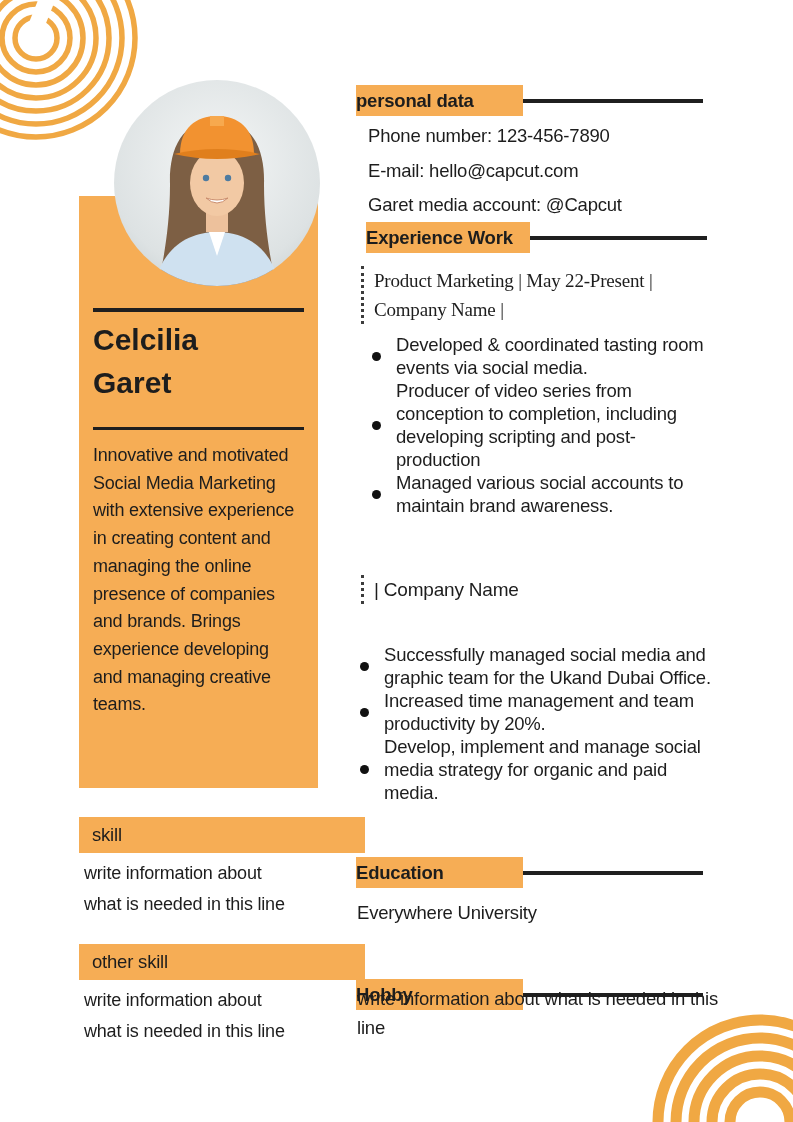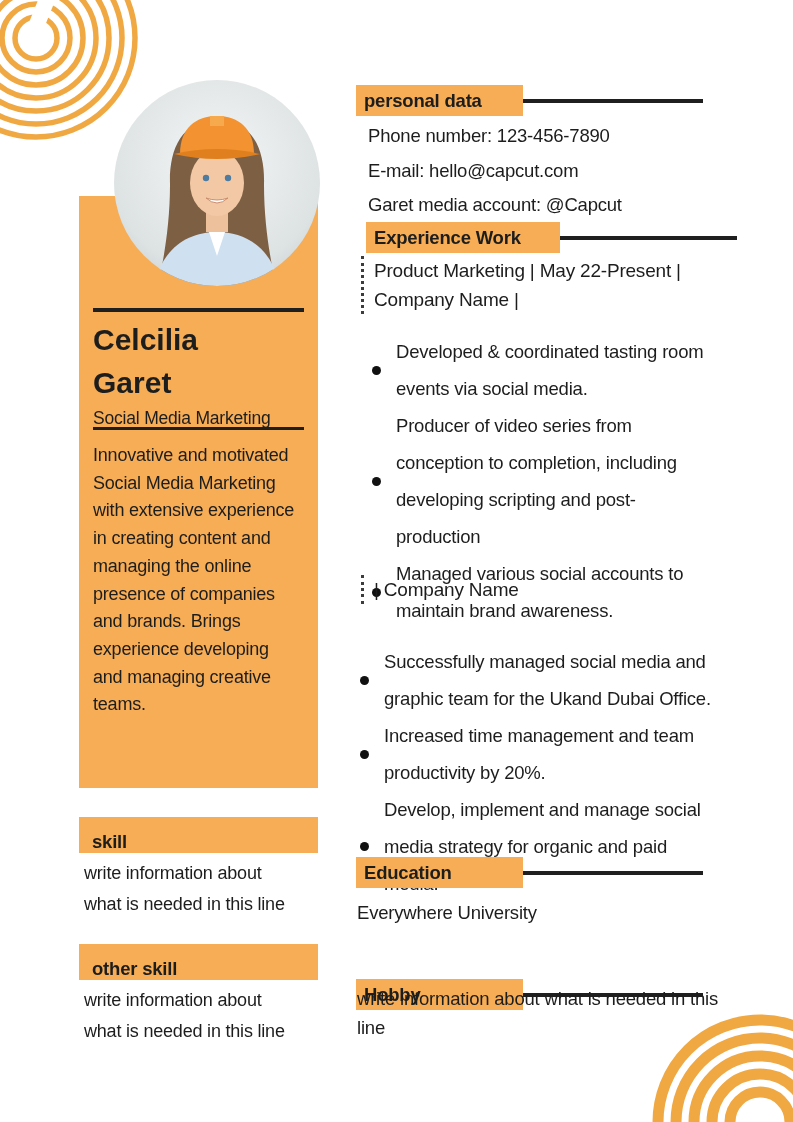--- a/index.html
+++ b/index.html
@@ -38,73 +38,73 @@
     font-size: 30px; font-weight: 700; line-height: 43px; letter-spacing: 0;
   }
   .role-line { font-size: 17.5px; font-weight: 400; margin-top: 4px; }
   .summary {
     left: 93px; top: 442px; width: 207px;
     font-size: 18px; line-height: 27.7px; font-weight: 400;
   }
 
   .side-bar-heading {
     background: var(--accent);
-    width: 239px; height: 36px;
-    display: flex; align-items: flex-end;
+    width: 286px; height: 36px;
+    display: flex; align-items: center;
     padding-left: 13px;
-    font-size: 18.5px; font-weight: 700;
+    font-size: 18.5px; font-weight: 400;
   }
   .skill-bar { left: 79px; top: 817px; }
   .other-skill-bar { left: 79px; top: 944px; }
   .side-body {
     left: 84px; width: 218px;
     font-size: 18px; line-height: 31px; font-weight: 400;
   }
   .skill-body { top: 858px; }
   .other-skill-body { top: 985px; }
 
   
   .sec-header { display: flex; align-items: center; }
   .sec-bar {
     background: var(--accent);
     height: 31px;
     display: flex; align-items: center;
-    padding-left: 8px;
+    padding-left: 0;
     font-size: 18.5px; font-weight: 700;
   }
   .sec-line { height: 4px; background: #1f1f1f; }
 
   .hdr-personal   { left: 356px; top: 85px;  }
   .hdr-experience { left: 366px; top: 222px; }
   .hdr-education  { left: 356px; top: 857px; text-align: right; }
   .hdr-hobby      { left: 356px; top: 940px; margin-top: 39px; }
 
   .personal-items {
     left: 368px; top: 119px; width: 340px;
     font-size: 18.5px; line-height: 34.5px; font-weight: 400;
   }
 
   .job-title {
     border-left: 3px dotted #3c3c3c;
     padding-left: 10px;
     font-size: 19px; line-height: 29px; font-weight: 400;
   }
-  .job1-title { left: 361px; top: 256px; width: 345px; }
+  .job1-title { left: 361px; top: 266px; width: 345px; font-family: Liberation Serif, serif; }
   .job2-title { left: 361px; top: 575px; width: 360px; }
 
   .bullet-list { display: flex; flex-direction: column; }
   .bullet-item { display: flex; align-items: center; }
   .bullet-dot {
     flex: 0 0 auto;
     width: 9px; height: 9px; border-radius: 50%;
     background: #111111;
     margin-right: 15px;
   }
   .bullet-text {
-    font-size: 18.5px; line-height: 37px; font-weight: 400;
+    font-size: 18.5px; line-height: 23px; font-weight: 400;
   }
   .job1-bullets { left: 372px; top: 333px; width: 342px; }
   .job2-bullets { left: 360px; top: 643px; width: 360px; }
 
   .education-school {
     left: 357px; top: 902px; width: 340px;
     font-size: 18.5px; font-weight: 400;
   }
   .hobby-body {
     left: 357px; top: 984px; width: 368px;
@@ -169,21 +169,20 @@
       <path d="M66 74 C 66 48 82 36 103 36 C 124 36 140 48 140 74 Z" fill="#f29230"></path>
       <path d="M60 74 Q 103 64 146 74 Q 103 84 60 74 Z" fill="#e07f1d"></path>
       <rect x="96" y="36" width="14" height="10" fill="#f7a94e"></rect>
     </svg>
   </div>
 
   <div class="abs rule name-rule-top"></div>
   <div class="abs name-block">
     <div class="name-line">Celcilia</div>
     <div class="name-line">Garet</div>
-    <div class="role-line">Social Media Marketing</div>
   </div>
   <div class="abs rule name-rule-bottom"></div>
 
   <div class="abs summary">Innovative and motivated Social Media Marketing with extensive experience in creating content and managing the online presence of companies and brands. Brings experience developing and managing creative teams.</div>
 
   <div class="abs side-bar-heading skill-bar">
     <span>skill</span>
   </div>
   <div class="abs side-body skill-body">write information about what is needed in this line</div>
 
@@ -196,21 +195,21 @@
     <div class="sec-bar" style="width:167px">personal data</div>
     <div class="sec-line" style="width:180px"></div>
   </div>
   <div class="abs personal-items">
     <div>Phone number: 123-456-7890</div>
     <div>E-mail: hello@capcut.com</div>
     <div>Garet media account: @Capcut</div>
   </div>
 
   <div class="abs sec-header hdr-experience">
-    <div class="sec-bar" style="width:194px">Experience Work</div>
+    <div class="sec-bar" style="width:164px">Experience Work</div>
     <div class="sec-line" style="width:177px"></div>
   </div>
 
   <div class="abs job-title job1-title">
     <div>Product Marketing | May 22-Present |</div>
     <div>Company Name |</div>
   </div>
   <div class="abs bullet-list job1-bullets">
     <div class="bullet-item">
       <span class="bullet-dot"></span>

